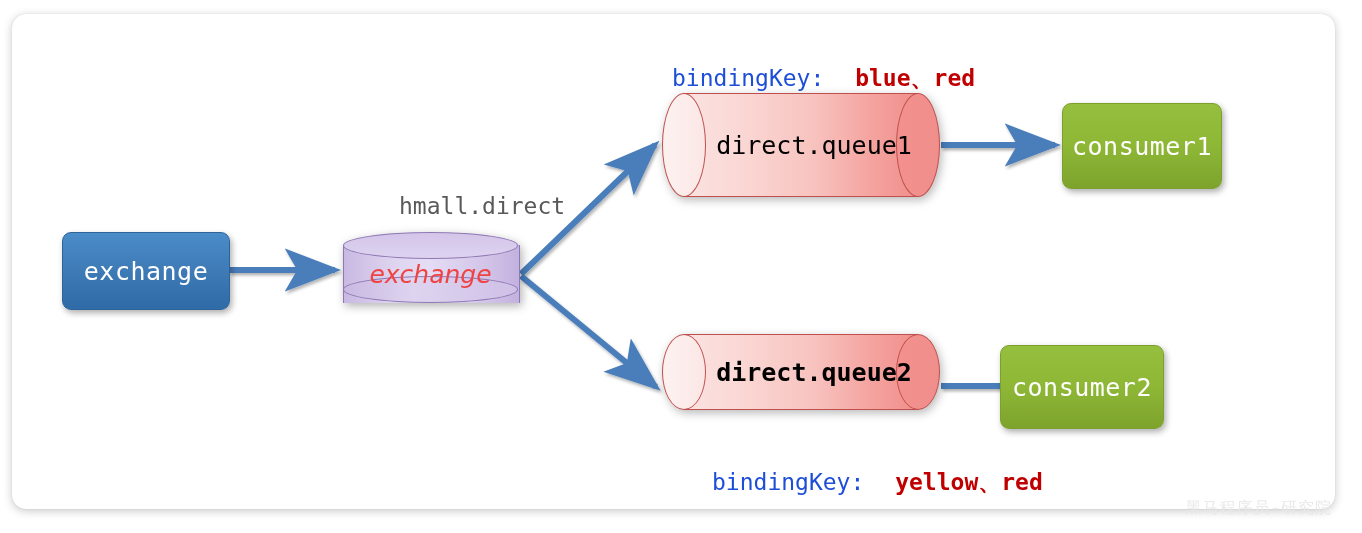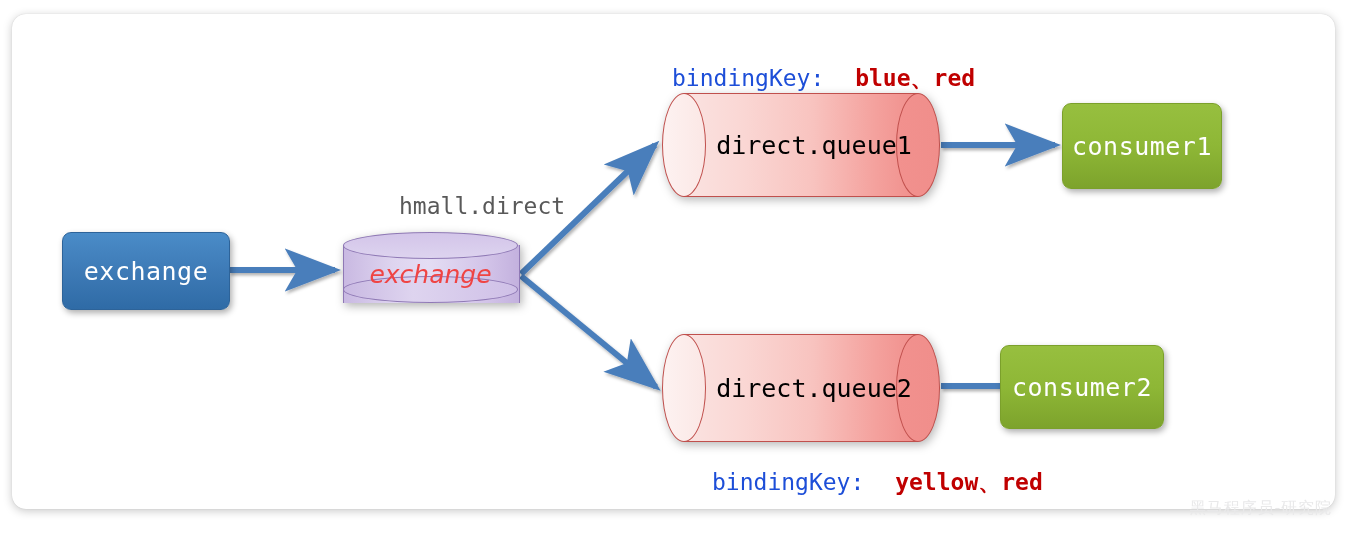--- a/index.html
+++ b/index.html
@@ -217,29 +217,30 @@
   #queue1-node {
     left: 662px;
     top: 93px;
     width: 278px;
     height: 104px;
   }
   #queue2-node {
     left: 662px;
     top: 334px;
     width: 278px;
-    height: 108px;
+    height: 76px;
+    font-weight: bold;
   }
 
   
   #watermark {
     position: absolute;
     right: 30px;
     bottom: 14px;
-    font-family: Liberation Serif, serif;
+    font-family: Liberation Mono, monospace;
     font-size: 16px;
     color: #e9e9ea;
     letter-spacing: 1px;
     white-space: nowrap;
   }
 
   svg { overflow: visible; }
 </style>
 </head>
 <body>

